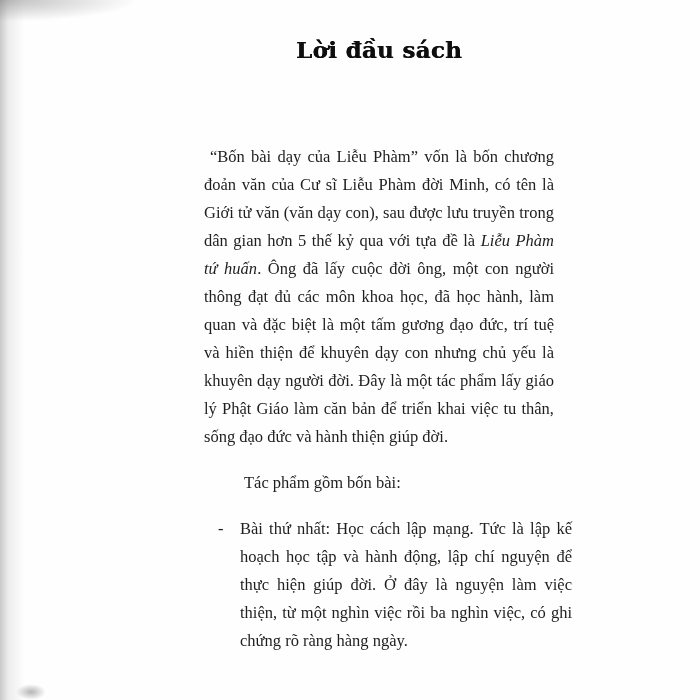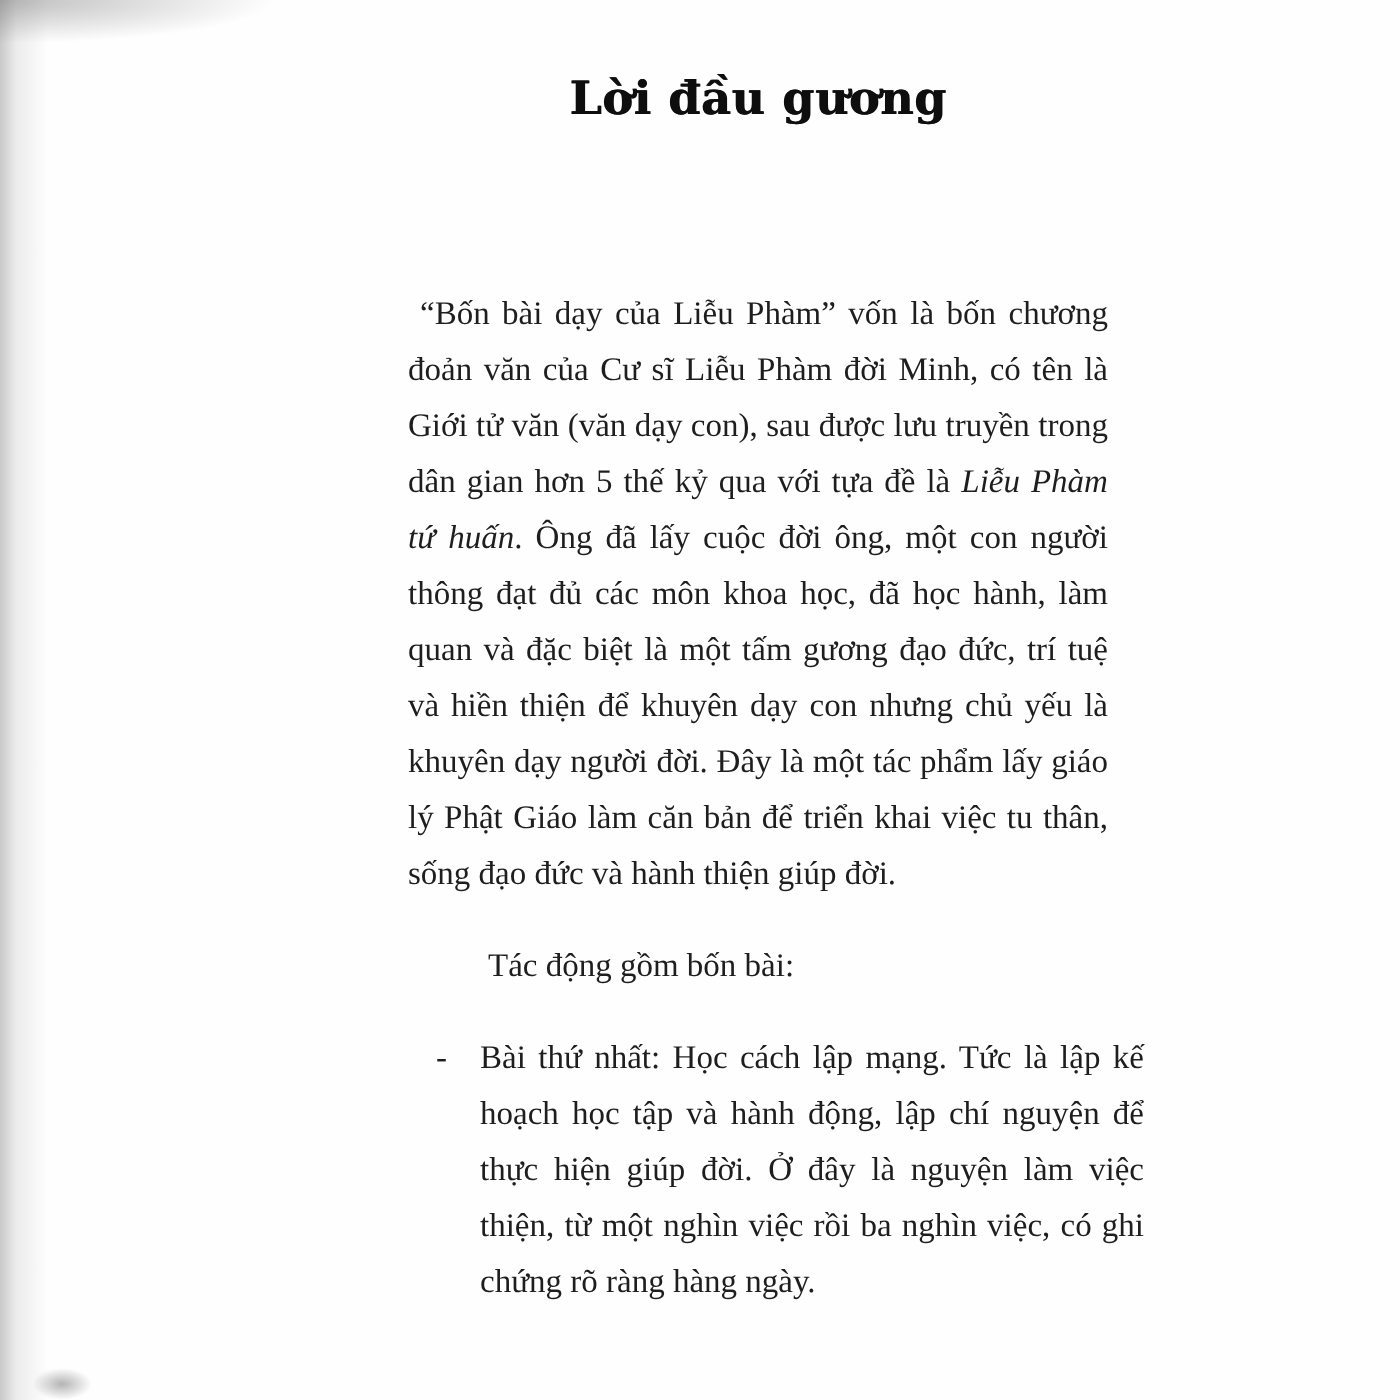--- a/index.html
+++ b/index.html
@@ -85,20 +85,20 @@
 </style>
 </head>
 <body>
 
 <div class="page">
   <div class="edge-left"></div>
   <div class="corner-tl"></div>
   <div class="smudge-bl"></div>
 
   <div class="content">
-    <h1 class="title">Lời đầu gương</h1>
+    <h1 class="title">Lời đầu sách</h1>
     <div>
         <p class="para"><span>“Bốn bài dạy của Liễu Phàm” vốn là bốn chương đoản văn của Cư sĩ Liễu Phàm đời Minh, có tên là Giới tử văn (văn dạy con), sau được lưu truyền trong dân gian hơn 5 thế kỷ qua với tựa đề là </span><span class="italic">Liễu Phàm tứ huấn</span><span>. Ông đã lấy cuộc đời ông, một con người thông đạt đủ các môn khoa học, đã học hành, làm quan và đặc biệt là một tấm gương đạo đức, trí tuệ và hiền thiện để khuyên dạy con nhưng chủ yếu là khuyên dạy người đời. Đây là một tác phẩm lấy giáo lý Phật Giáo làm căn bản để triển khai việc tu thân, sống đạo đức và hành thiện giúp đời.</span></p>
-        <p class="para para-lead"><span>Tác động gồm bốn bài:</span></p>
+        <p class="para para-lead"><span>Tác phẩm gồm bốn bài:</span></p>
         <div class="list-item"><span class="marker">-</span><span>Bài thứ nhất: Học cách lập mạng. Tức là lập kế hoạch học tập và hành động, lập chí nguyện để thực hiện giúp đời. Ở đây là nguyện làm việc thiện, từ một nghìn việc rồi ba nghìn việc, có ghi chứng rõ ràng hàng ngày.</span></div>
       </div>
   </div>
 </div>
 
 </body></html>

